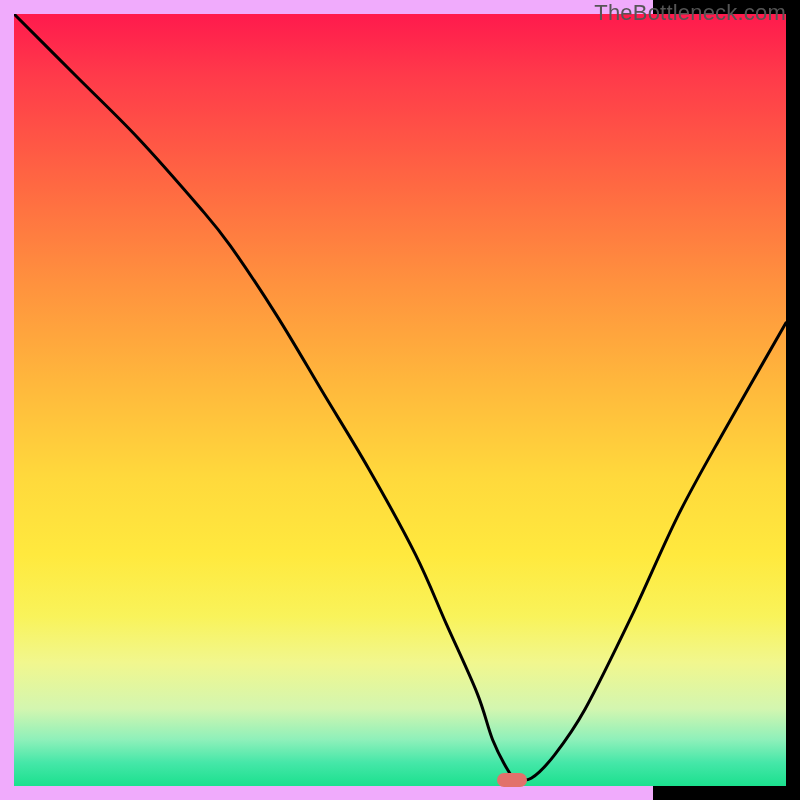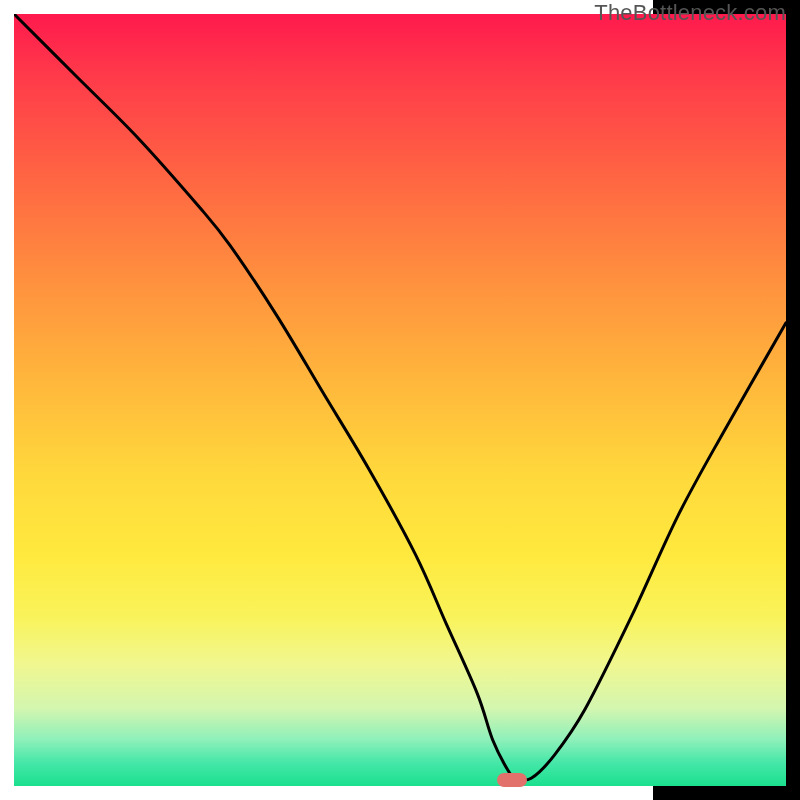--- a/index.html
+++ b/index.html
@@ -8,21 +8,21 @@
     width: 800px;
     height: 800px;
     overflow: hidden;
     background: #000;
     font-family: Arial, Helvetica, sans-serif;
   }
   .frame {
     position: relative;
     width: 653px;
     height: 800px;
-    background: #ffffff;
+    background: #f0abfc;
     text-align: center;
   }
   .plot-area {
     position: absolute;
     left: 14px;
     top: 14px;
     width: 772px;
     height: 772px;
     box-sizing: border-box;
     background: linear-gradient(

